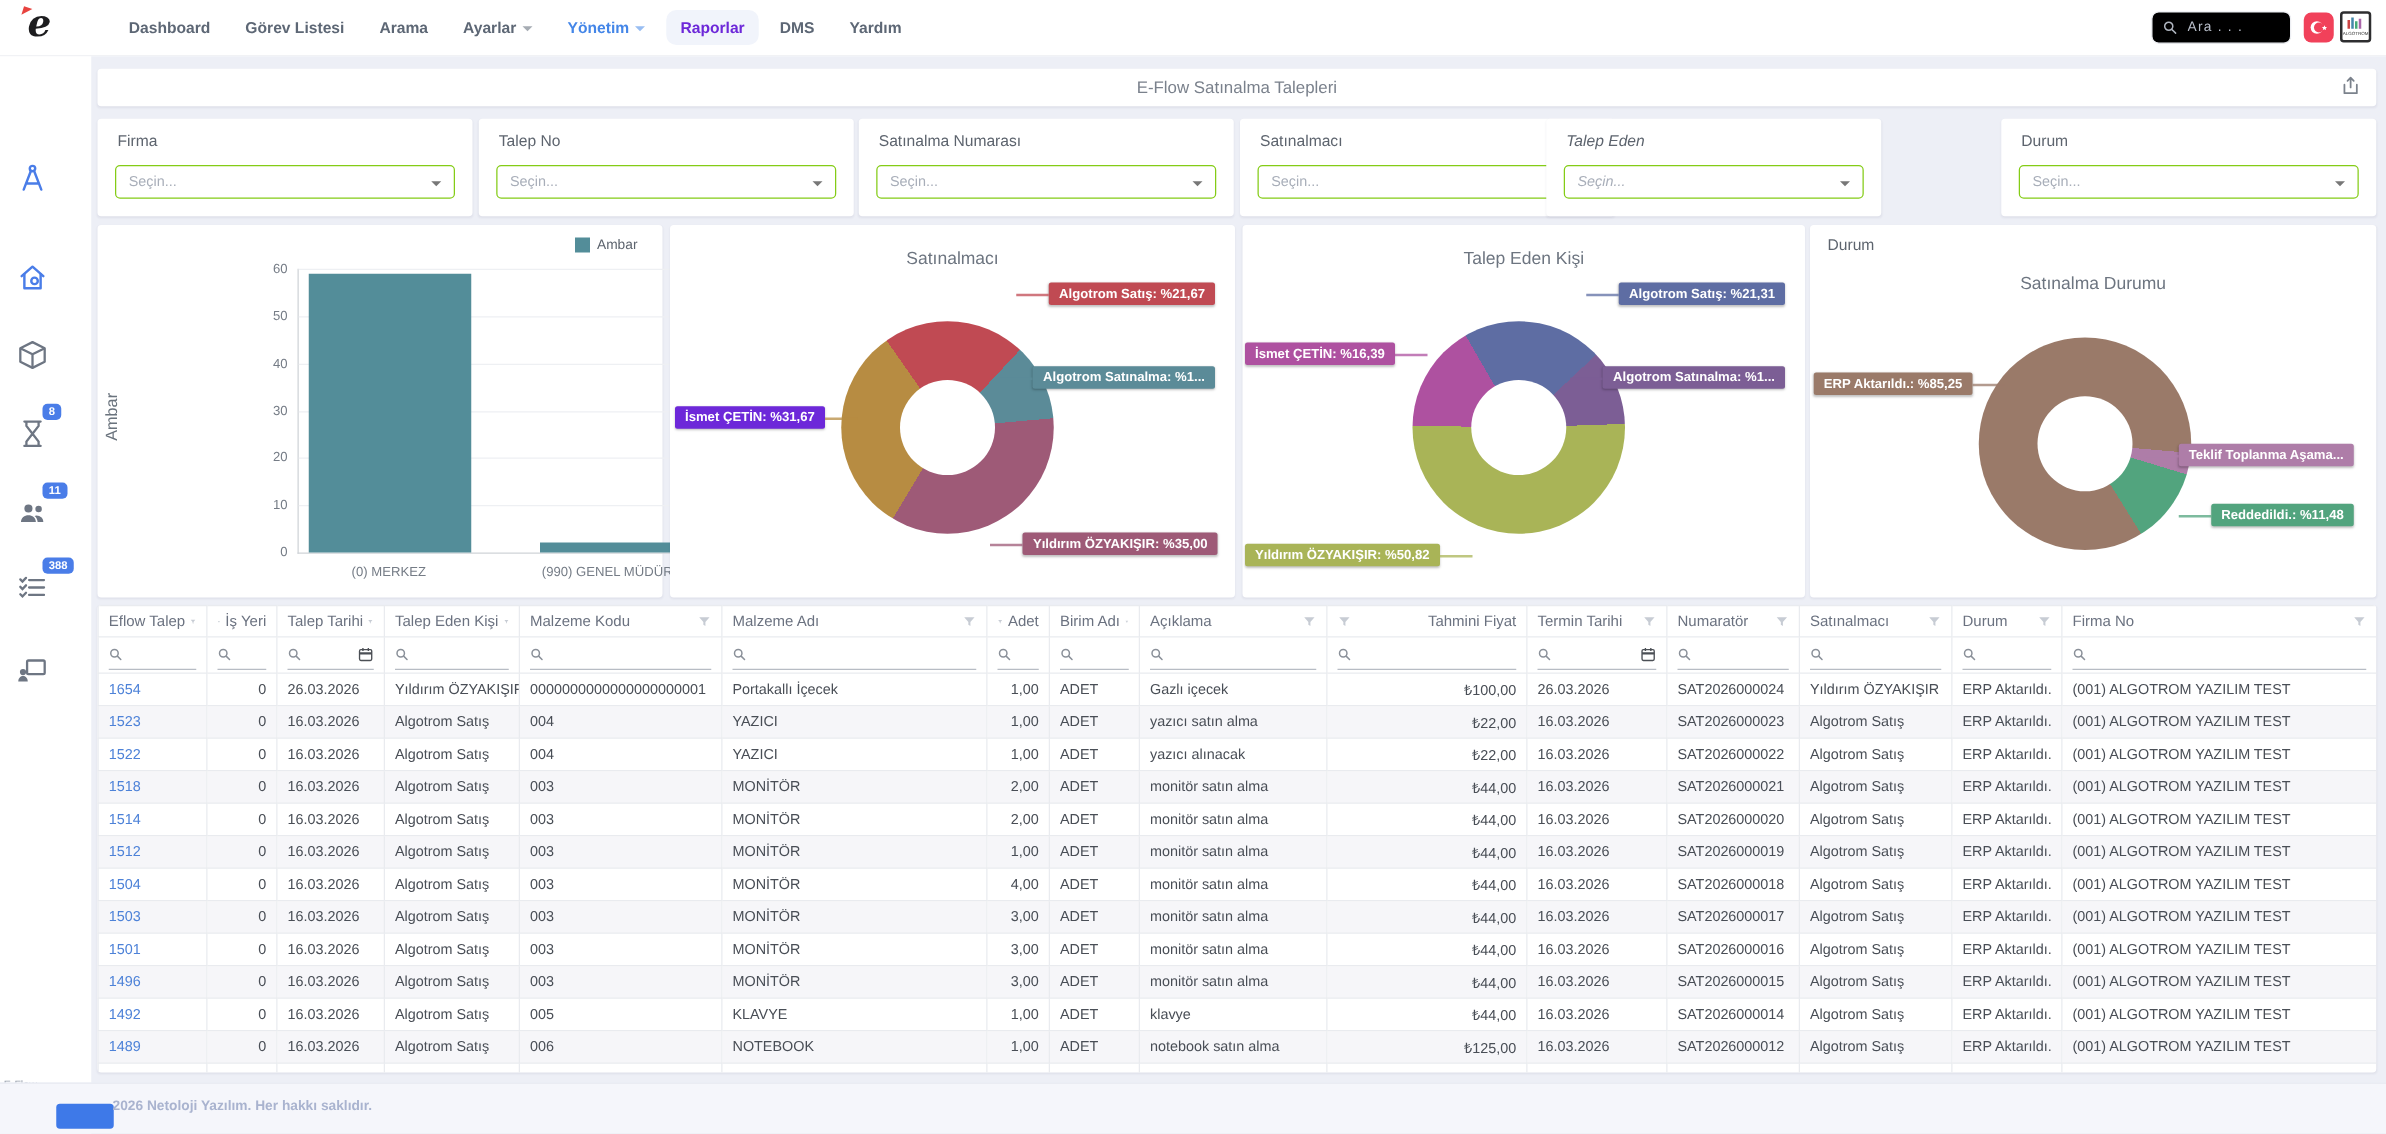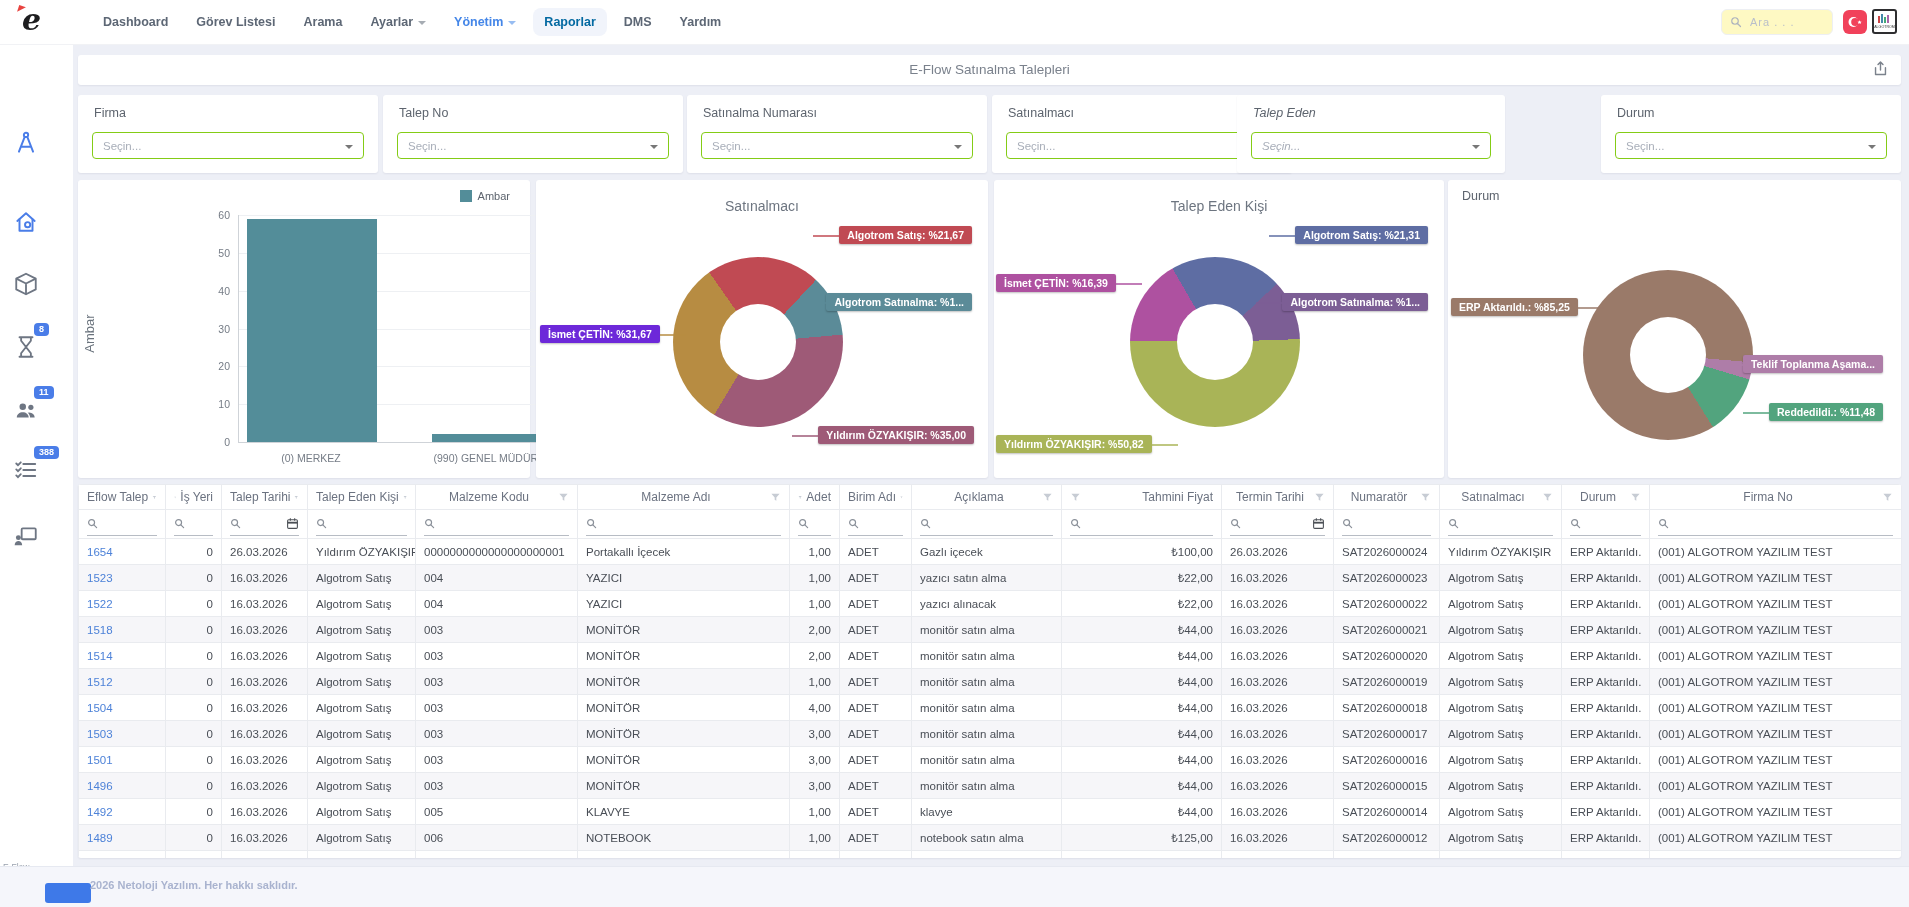--- a/index.html
+++ b/index.html
@@ -9,24 +9,24 @@
   .topbar{position:absolute;top:0;left:0;right:0;height:44px;background:#fff;z-index:6;
           border-bottom:1px solid #f1f2f5;}
   .logo{position:absolute;left:16px;top:4px;width:38px;height:36px;}
   .logo .e{font:italic 800 30px "DejaVu Serif",serif;color:#1d1d1f;position:absolute;left:6px;top:-2px;}
   .logo .beak{position:absolute;left:2px;top:2px;width:0;height:0;border-left:7px solid #e8433f;
               border-bottom:7px solid transparent;transform:rotate(18deg);}
   .nav{position:absolute;left:92px;top:0;height:44px;display:flex;align-items:center;gap:6px;}
   .nav-item{display:flex;align-items:center;gap:5px;padding:7px 11px;border-radius:8px;
             font-size:12.5px;font-weight:700;color:#5d6775;cursor:pointer;white-space:nowrap;}
   .nav-item.accent{color:#4486e8;}
-  .nav-item.active{background:#f1f4fb;color:#0369a1;}
+  .nav-item.active{background:#f1f4fb;color:#6d28d9;}
   .caret{width:0;height:0;border-left:4px solid transparent;border-right:4px solid transparent;
          border-top:4px solid currentColor;opacity:.55;margin-top:2px;}
-  .search{position:absolute;left:1721px;top:9px;width:112px;height:26px;background:#fef9c3;
+  .search{position:absolute;left:1721px;top:9px;width:112px;height:26px;background:#000000;
           border:1px solid #edeff3;border-radius:6px;display:flex;align-items:center;padding:0 8px;gap:6px;box-sizing:border-box;}
   .search input{border:0;background:transparent;width:70px;font-size:11px;color:#667;outline:none;}
   .search input::placeholder{color:#b9bfca;letter-spacing:1px;}
   .flagbtn{position:absolute;left:1843px;top:10px;width:24px;height:24px;background:#f1415a;
            border-radius:6px;cursor:pointer;}
   .avatarbtn{position:absolute;left:1872px;top:9px;width:25px;height:25px;background:#fff;
              border:2px solid #2e2e30;border-radius:3px;box-sizing:border-box;cursor:pointer;overflow:hidden;}
   
   .sidebar{position:absolute;top:44px;left:0;width:73px;bottom:0;background:#fff;z-index:5;}
   .side-item{position:absolute;left:13px;width:26px;height:26px;cursor:pointer;}
@@ -60,21 +60,21 @@
   .xcat{position:absolute;width:200px;text-align:center;font-size:10.5px;color:#757c86;}
   .ylab{position:absolute;font-size:13px;color:#6a737d;transform:rotate(-90deg);transform-origin:center;}
   .legend{position:absolute;display:flex;align-items:center;gap:6px;font-size:11px;color:#5d646e;}
   .legend .sw{width:12px;height:12px;display:inline-block;}
   
   table.grid{border-collapse:collapse;table-layout:fixed;width:1823px;font-size:11.5px;}
   table.grid th,table.grid td{border:1px solid #e9ebef;padding:0 8px;overflow:hidden;
       white-space:nowrap;text-overflow:clip;box-sizing:border-box;}
   table.grid th{height:25px;font-weight:400;color:#6b7280;font-size:12px;background:#fff;}
   .thc{display:flex;align-items:center;gap:4px;}
-  .thc .lbl{flex:1;text-align:center;}
+  .thc .lbl{flex:1;text-align:left;}
   .thc.ra .lbl{text-align:right;}
   tr.frow td{height:29px;background:#fff;}
   .fin{display:flex;align-items:center;gap:5px;border-bottom:1px solid #b7bcc4;height:22px;}
   .fin input{border:0;outline:none;flex:1;min-width:0;font-size:11px;background:transparent;}
   tr.drow td{height:26px;color:#494e56;}
   tr.drow.odd td{background:#f6f6f9;}
   td.ra{text-align:right;}
   a.rowlink{color:#4d82d8;text-decoration:none;cursor:pointer;}
   
   .footer{position:absolute;left:0;right:0;top:866px;height:41px;background:#f5f6fb;
@@ -298,20 +298,21 @@
     <div class="chart-title" style="top:18px">Talep Eden Kişi</div>
     <div class="donut" style="left: 136px; top: 77px; background: conic-gradient(from -30deg, rgb(94, 109, 163) 0%, rgb(94, 109, 163) 21.31%, rgb(124, 94, 149) 21.31%, rgb(124, 94, 149) 32.79%, rgb(169, 180, 87) 32.79%, rgb(169, 180, 87) 83.61%, rgb(174, 81, 160) 83.61%, rgb(174, 81, 160) 100%);"></div>
     <div class="callout r" style="right: 16px; top: 46px; background: rgb(94, 109, 163); --c: #5e6da3;">Algotrom Satış: %21,31</div>
     <div class="callout l" style="left: 2px; top: 94px; background: rgb(174, 81, 160); --c: #ae51a0;">İsmet ÇETİN: %16,39</div>
     <div class="callout r" style="right: 16px; top: 113px; background: rgb(124, 94, 149); --c: #7c5e95;">Algotrom Satınalma: %1...</div>
     <div class="callout l" style="left: 2px; top: 255px; background: rgb(169, 180, 87); --c: #a9b457;">Yıldırım ÖZYAKIŞIR: %50,82</div>
   </div>
 
   <div class="card" style="left:1448px;top:180px;width:453px;height:298px">
     <div class="panel-label">Durum</div>
+    <div class="chart-title" style="top:38px">Satınalma Durumu</div>
     <div class="donut" style="left: 135px; top: 90px; background: conic-gradient(from 95deg, rgb(174, 125, 168) 0%, rgb(174, 125, 168) 3.27%, rgb(82, 164, 126) 3.27%, rgb(82, 164, 126) 14.75%, rgb(154, 122, 105) 14.75%, rgb(154, 122, 105) 100%);"></div>
     <div class="callout l" style="left: 3px; top: 118px; background: rgb(154, 122, 105); --c: #9a7a69;">ERP Aktarıldı.: %85,25</div>
     <div class="callout r" style="right: 18px; top: 175px; background: rgb(174, 125, 168); margin-left: 44px; --c: #ae7da8;">Teklif Toplanma Aşama...</div>
     <div class="callout r" style="right: 18px; top: 223px; background: rgb(82, 164, 126); --c: #52a47e;">Reddedildi.: %11,48</div>
   </div>
 
   <div class="card" style="left:78px;top:484px;width:1823px;height:374px;overflow:hidden">
     <table class="grid">
       <colgroup>
           <col style="width: 87px;">

